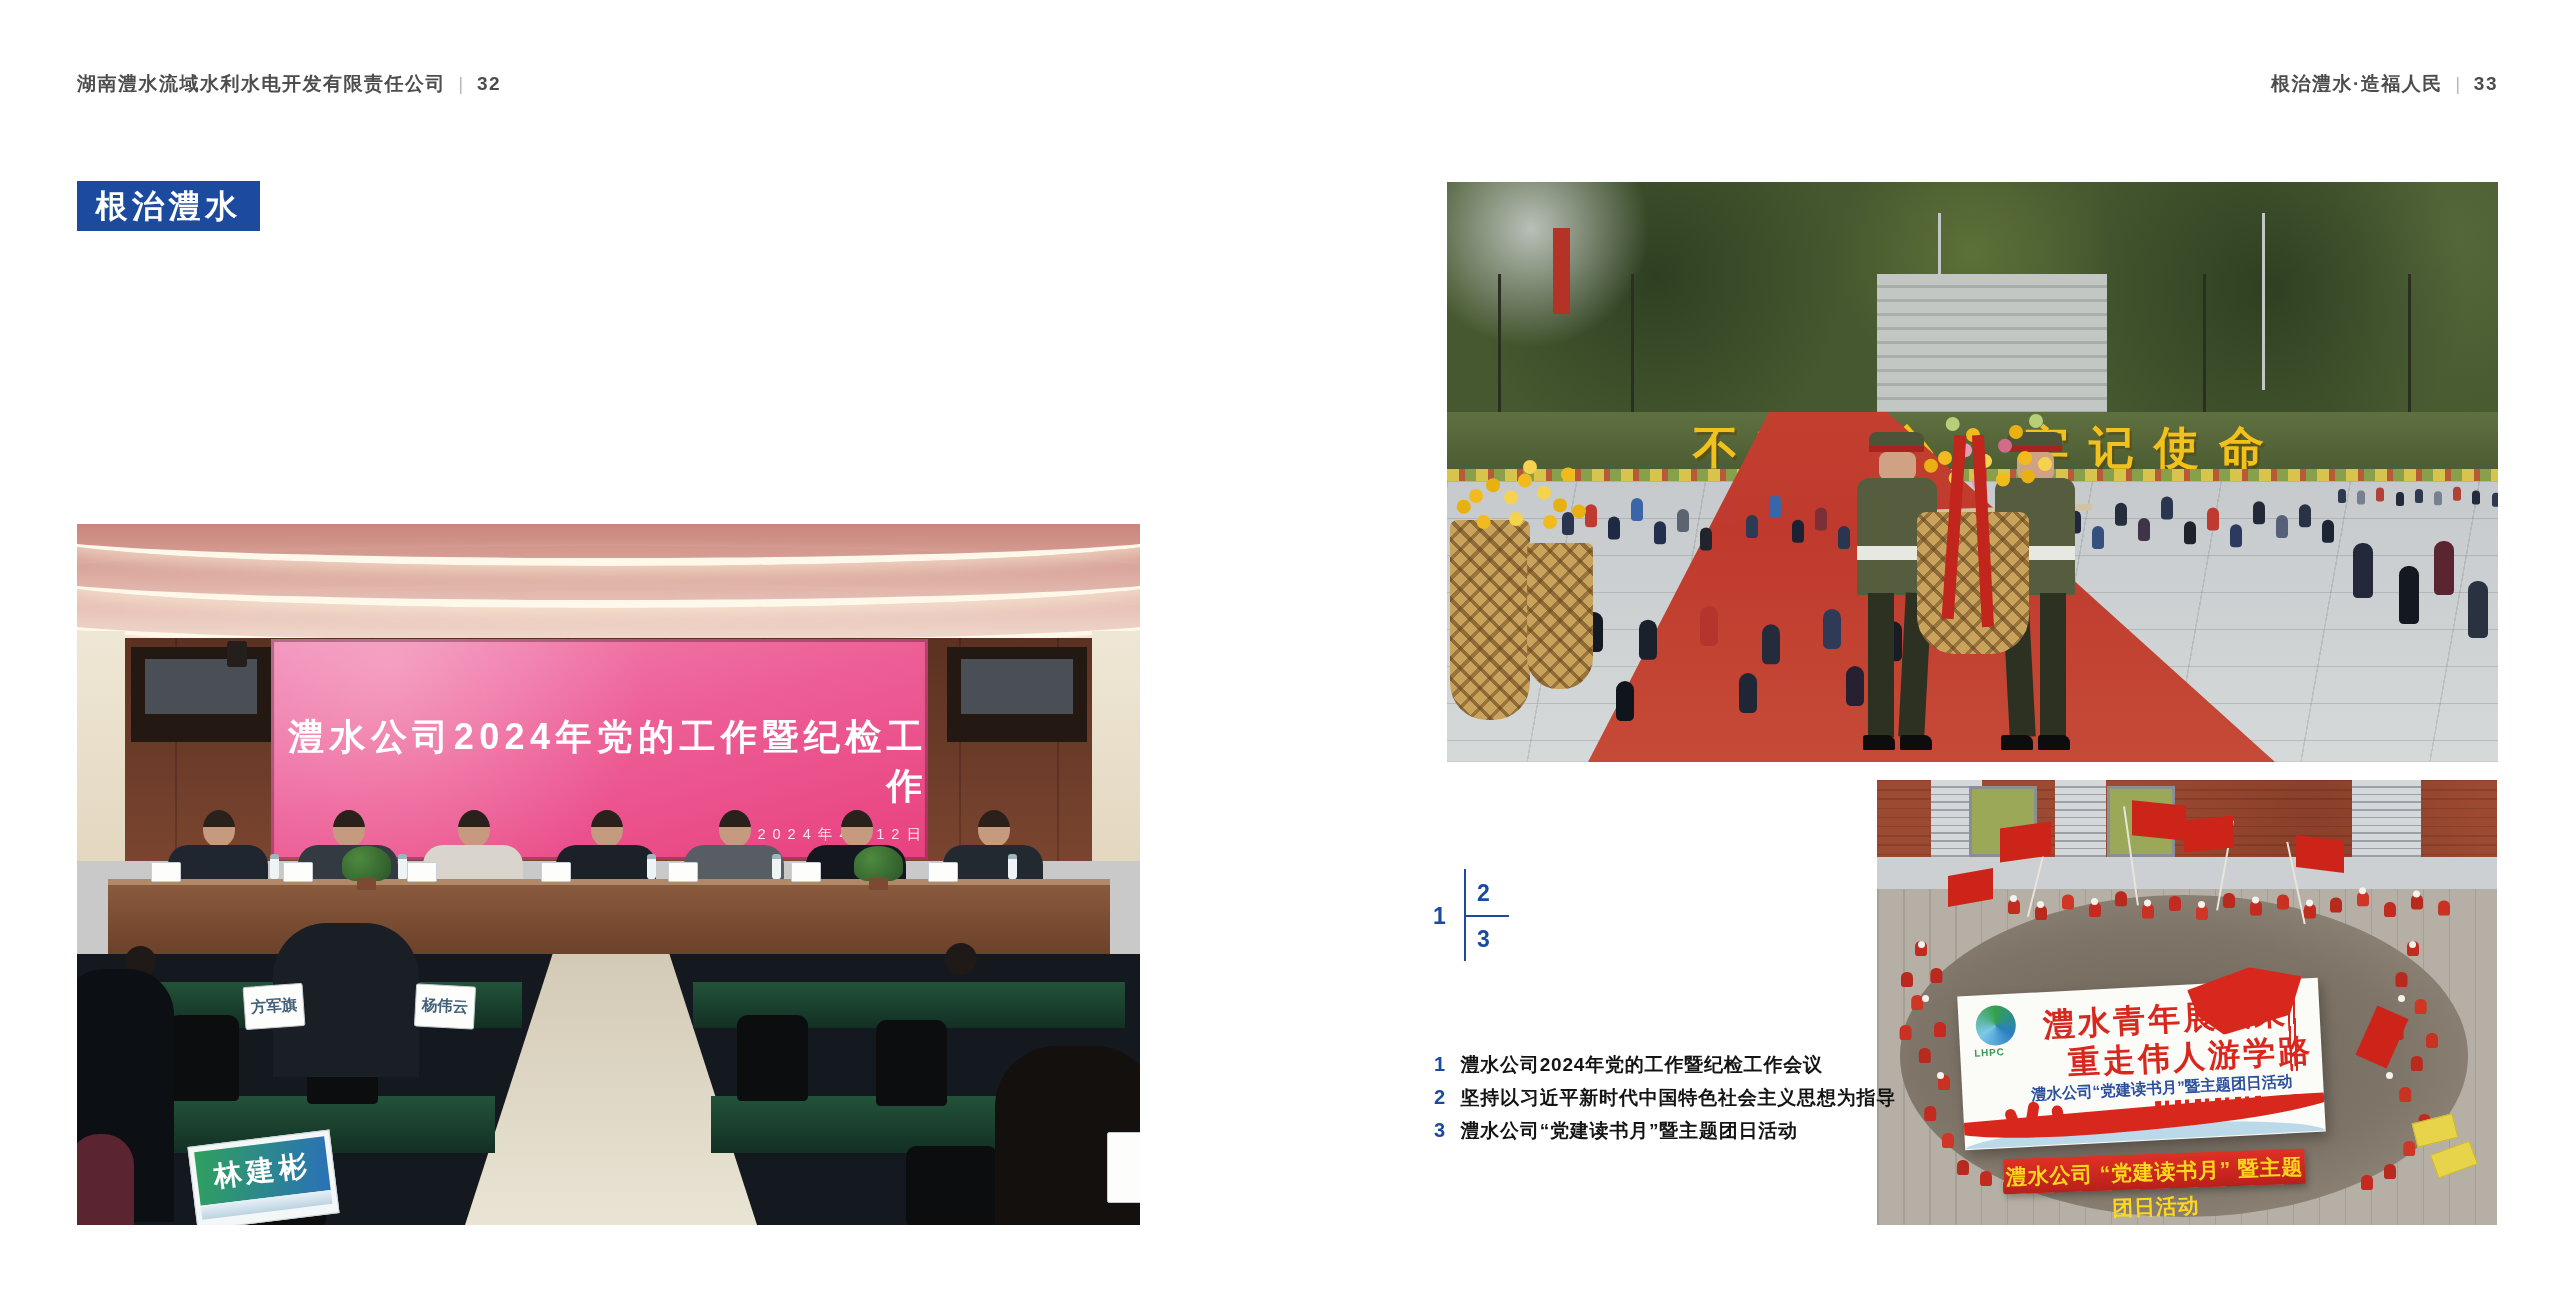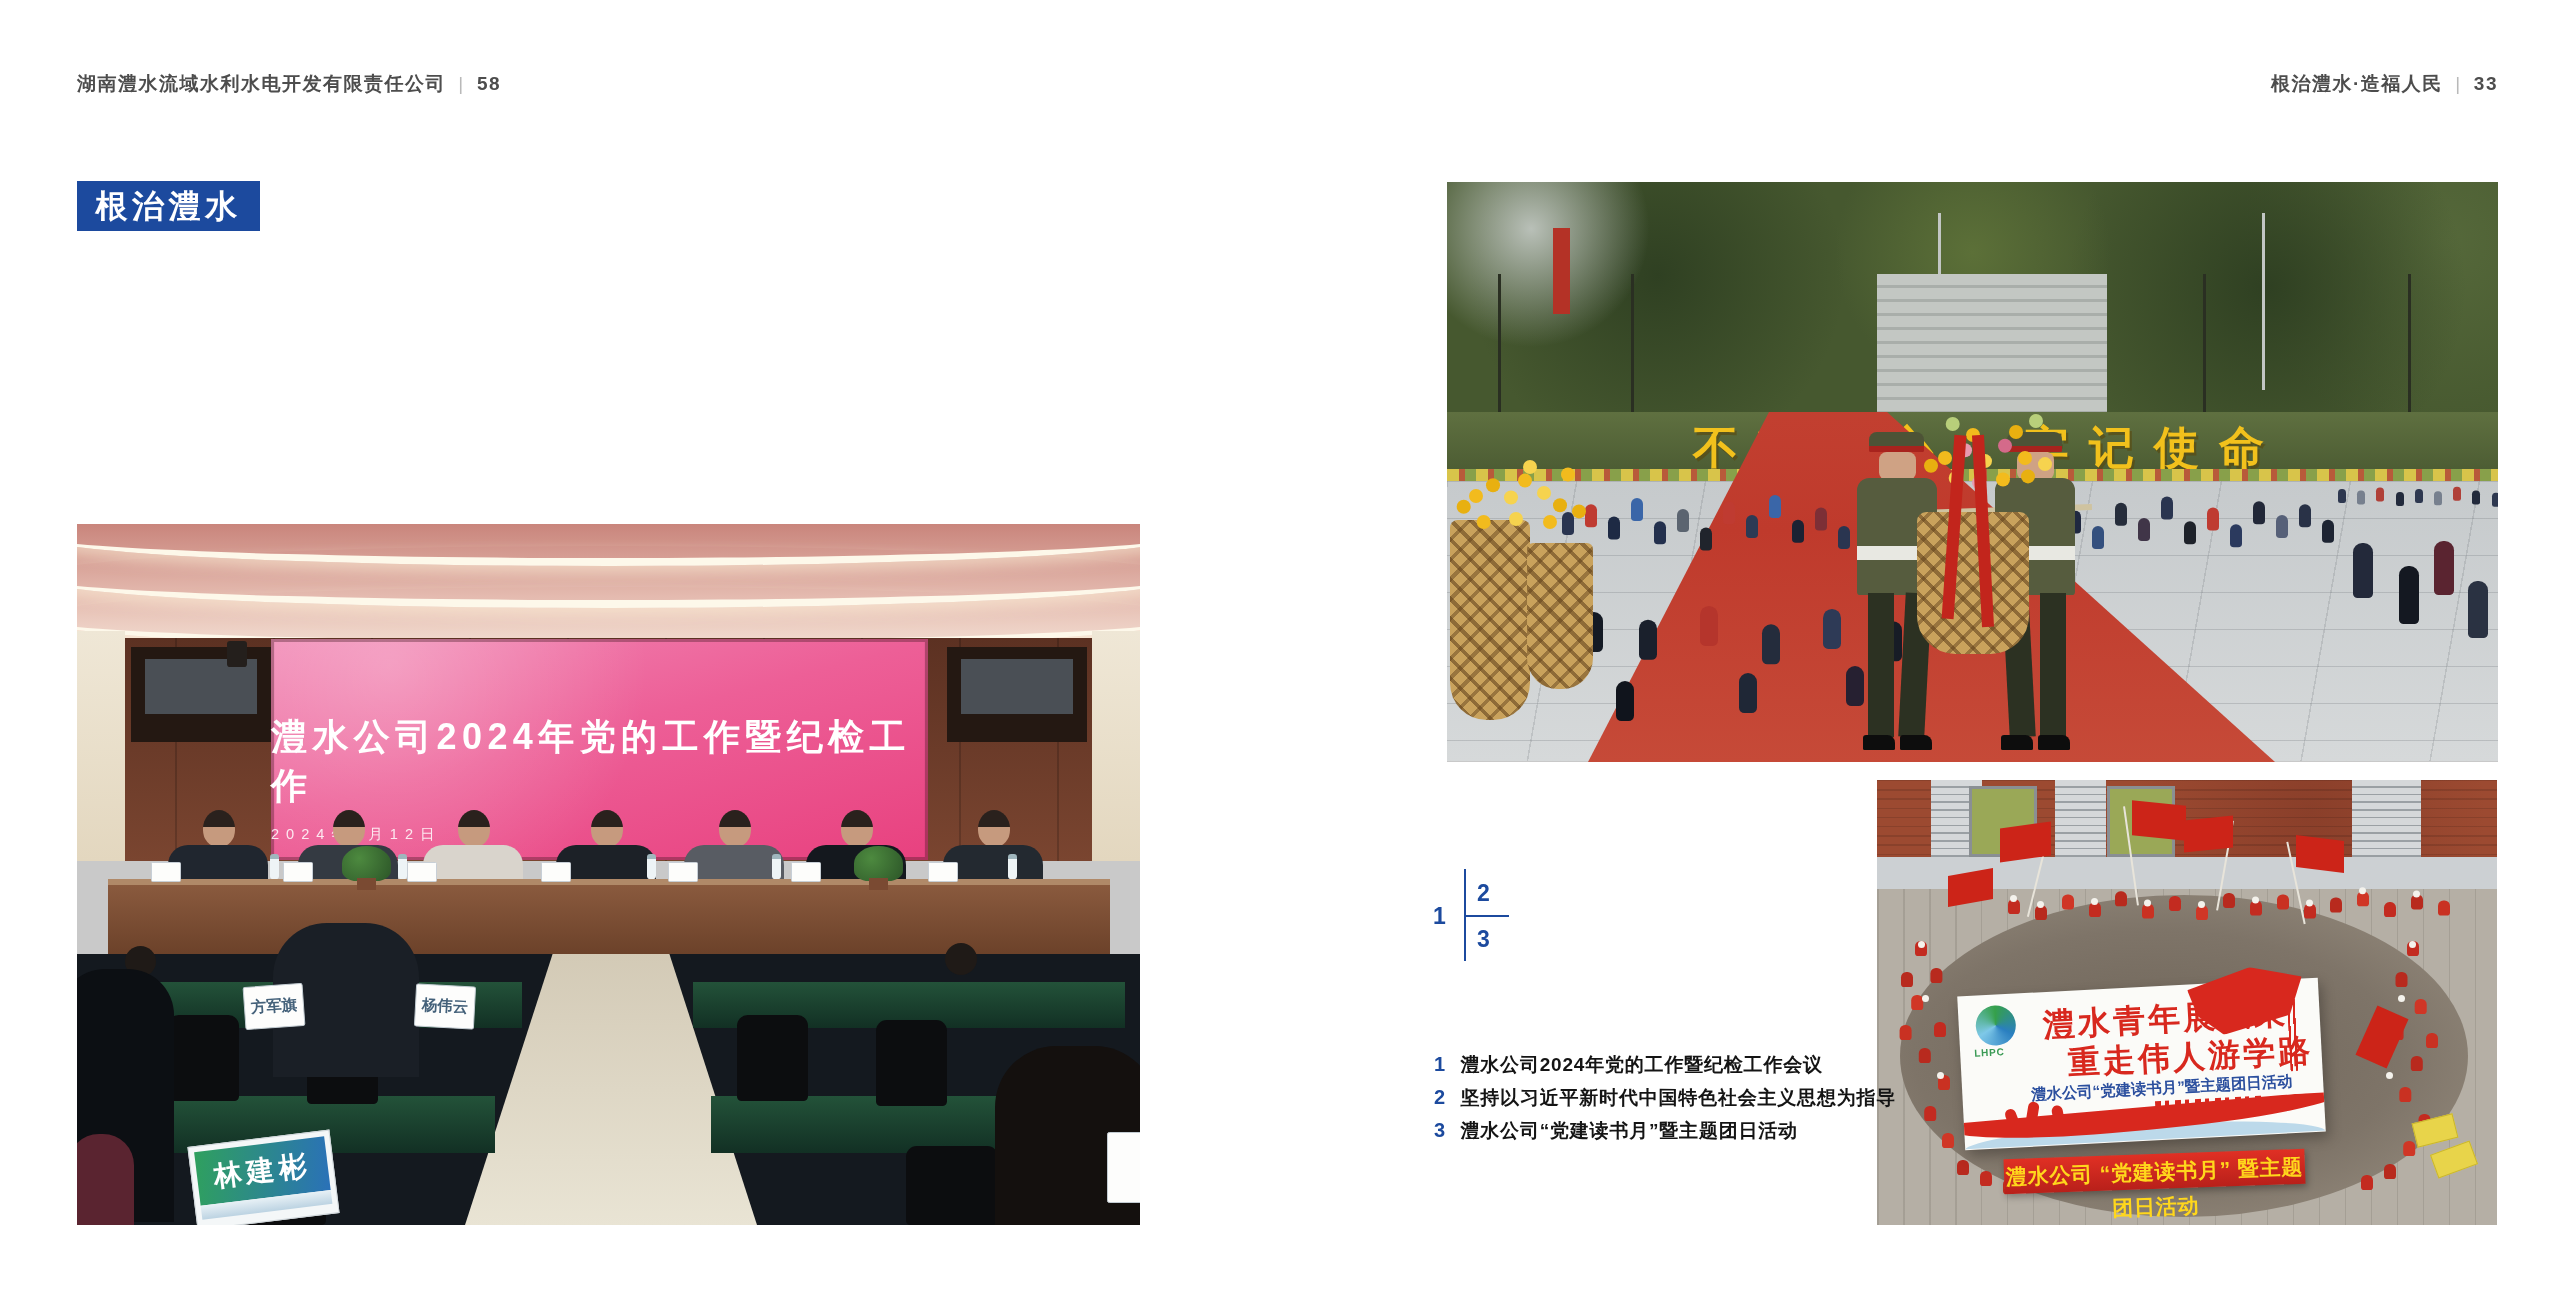--- a/index.html
+++ b/index.html
@@ -34,21 +34,21 @@
        box-shadow:0 7.7px 14px rgba(255,246,220,.55);}
   .woodwall{left:0;top:114px;width:1063px;height:223px;
         background:repeating-linear-gradient(90deg,rgba(0,0,0,.18) 0 2.3px,rgba(0,0,0,0) 2.3px 98px),
         linear-gradient(180deg,#5c3122,#7a4530);}
   .creamwall{top:107px;width:48px;height:230px;background:linear-gradient(180deg,#efe7d6,#e3d7bf);}
   .tvpanel{top:123px;width:140px;height:95px;background:#241812;}
   .tvscr{left:14px;top:12.3px;width:112px;height:55px;background:#4a4f55;}
   .ledscreen{left:194px;top:115px;width:657px;height:221px;
      background:radial-gradient(circle at 18% 12%,rgba(255,255,255,.28),rgba(255,255,255,0) 45%),
                 linear-gradient(165deg,#f187b4,#ed5f97 45%,#e8417f);
-     box-shadow:inset 0 0 0 3.1px rgba(60,20,30,.35);color:#fff;text-align:left;}
+     box-shadow:inset 0 0 0 3.1px rgba(60,20,30,.35);color:#fff;text-align:right;}
   .led-title{position:absolute;left:0;top:74px;width:100%;font-size:36px;font-weight:800;letter-spacing:5.4px;}
   .led-sub{position:absolute;left:0;top:129px;width:100%;font-size:36px;font-weight:800;letter-spacing:1.6em;text-indent:1.6em;}
   .led-date{position:absolute;left:0;top:186px;width:100%;font-size:14.6px;letter-spacing:7px;opacity:.85;}
   .dg{width:100px;height:115px;top:286px;}
   .dg::before{content:'';position:absolute;left:35px;top:0;width:32px;height:37px;border-radius:50% 50% 46% 46%;
       background:linear-gradient(180deg,#2a211d 0 46%,#c69a7e 46%);}
   .dg::after{content:'';position:absolute;left:0;top:35px;width:100px;height:81px;border-radius:20px 20px 6.1px 6.1px;background:var(--c);}
   .desklip{left:31px;top:355px;width:1002px;height:7.7px;background:#b08968;}
   .deskfront{left:31px;top:361px;width:1002px;height:71px;background:linear-gradient(180deg,#8a5a3e,#6b4129);}
   .nc{width:28px;height:18.4px;top:338px;background:#fdfdfb;border:0.8px solid #c8cfd6;border-radius:1.5px;}
@@ -158,21 +158,21 @@
   .caps-row{position:absolute;left:1434px;display:flex;align-items:baseline;gap:15.4px;white-space:nowrap;}
   .caps-num{font-size:20px;font-weight:800;color:#1c4a9e;}
   .caps-txt{font-size:19px;font-weight:600;color:#141414;letter-spacing:0.8px;}
 </style>
 </head>
 <body>
 
 <div class="page">
 
   <div class="hdr hdr-l">
-    <span>湖南澧水流域水利水电开发有限责任公司</span><span class="sep">|</span><span>58</span>
+    <span>湖南澧水流域水利水电开发有限责任公司</span><span class="sep">|</span><span>32</span>
   </div>
   <div class="hdr hdr-r">
     <span>根治澧水·造福人民</span><span class="sep">|</span><span>33</span>
   </div>
 
   <div class="badge">根治澧水</div>
 
 
   <figure class="photo ph-meeting" role="img" style="margin:0;">
     <i class="abs ceiling"></i>

